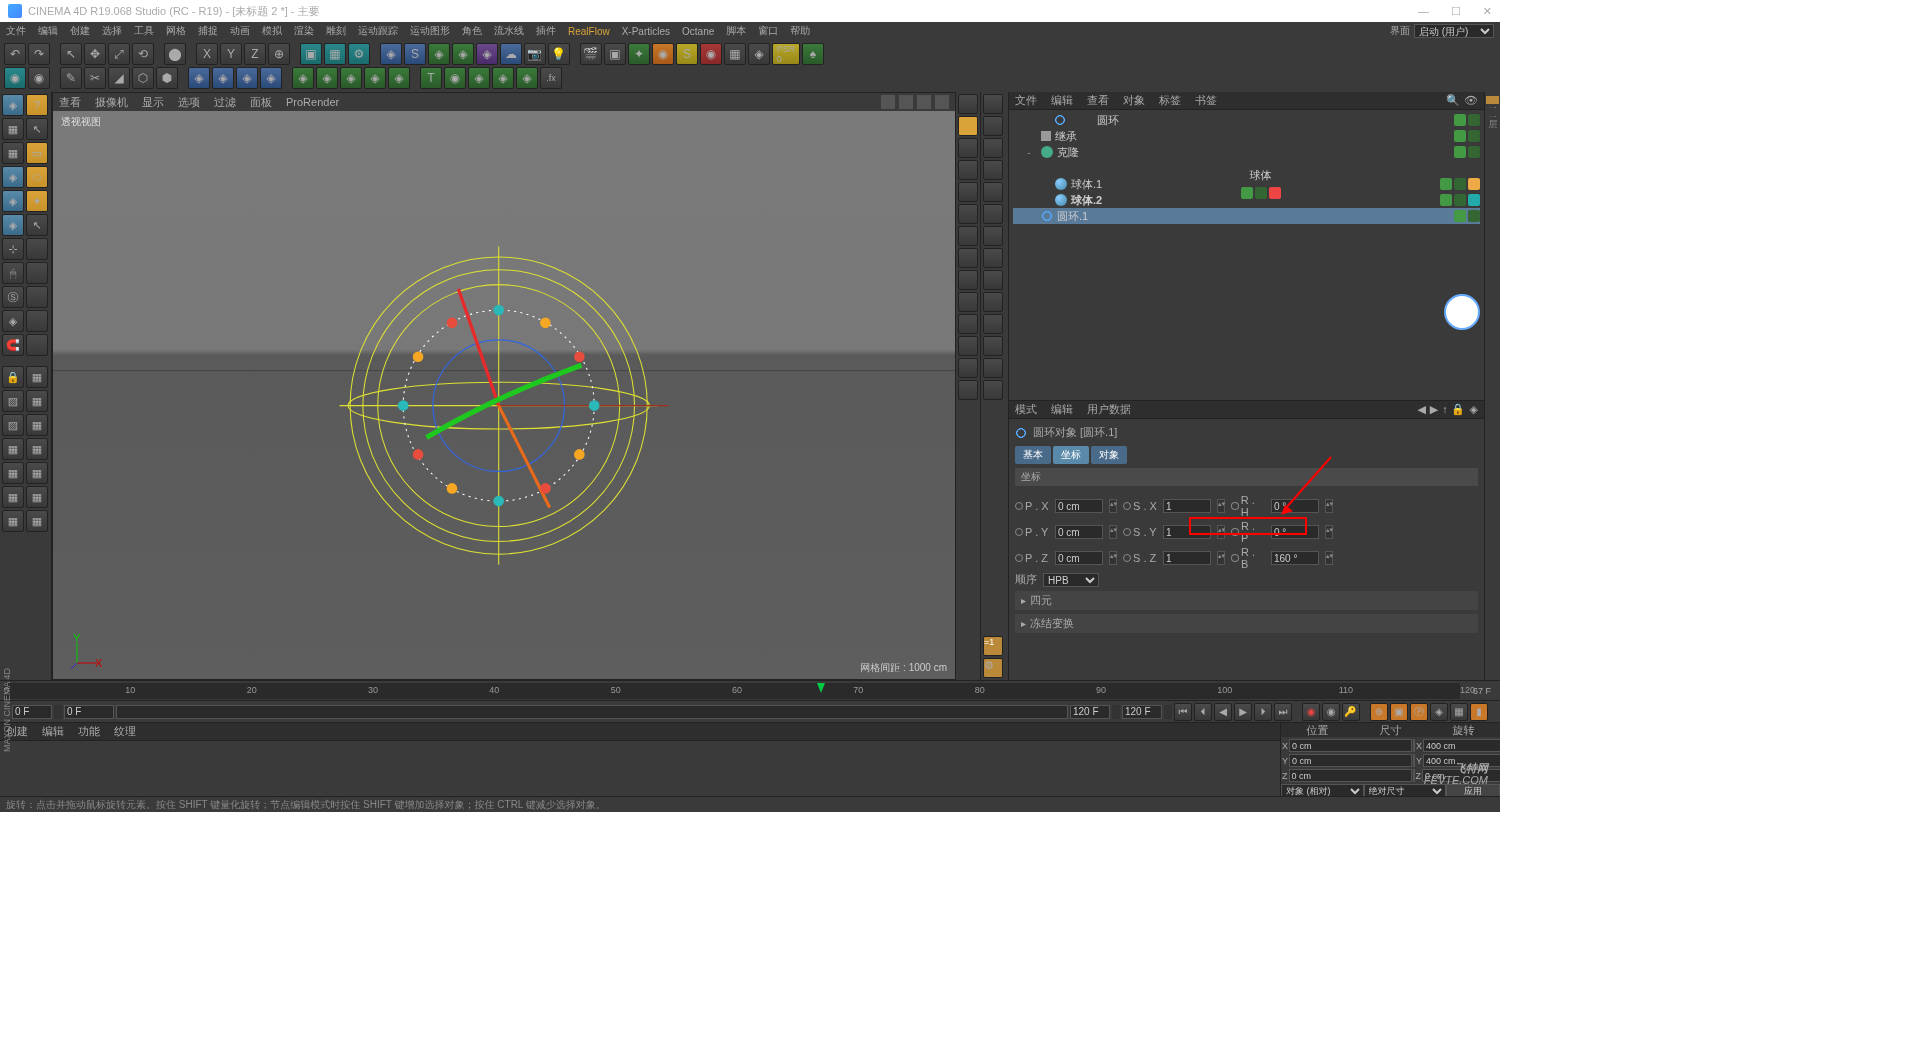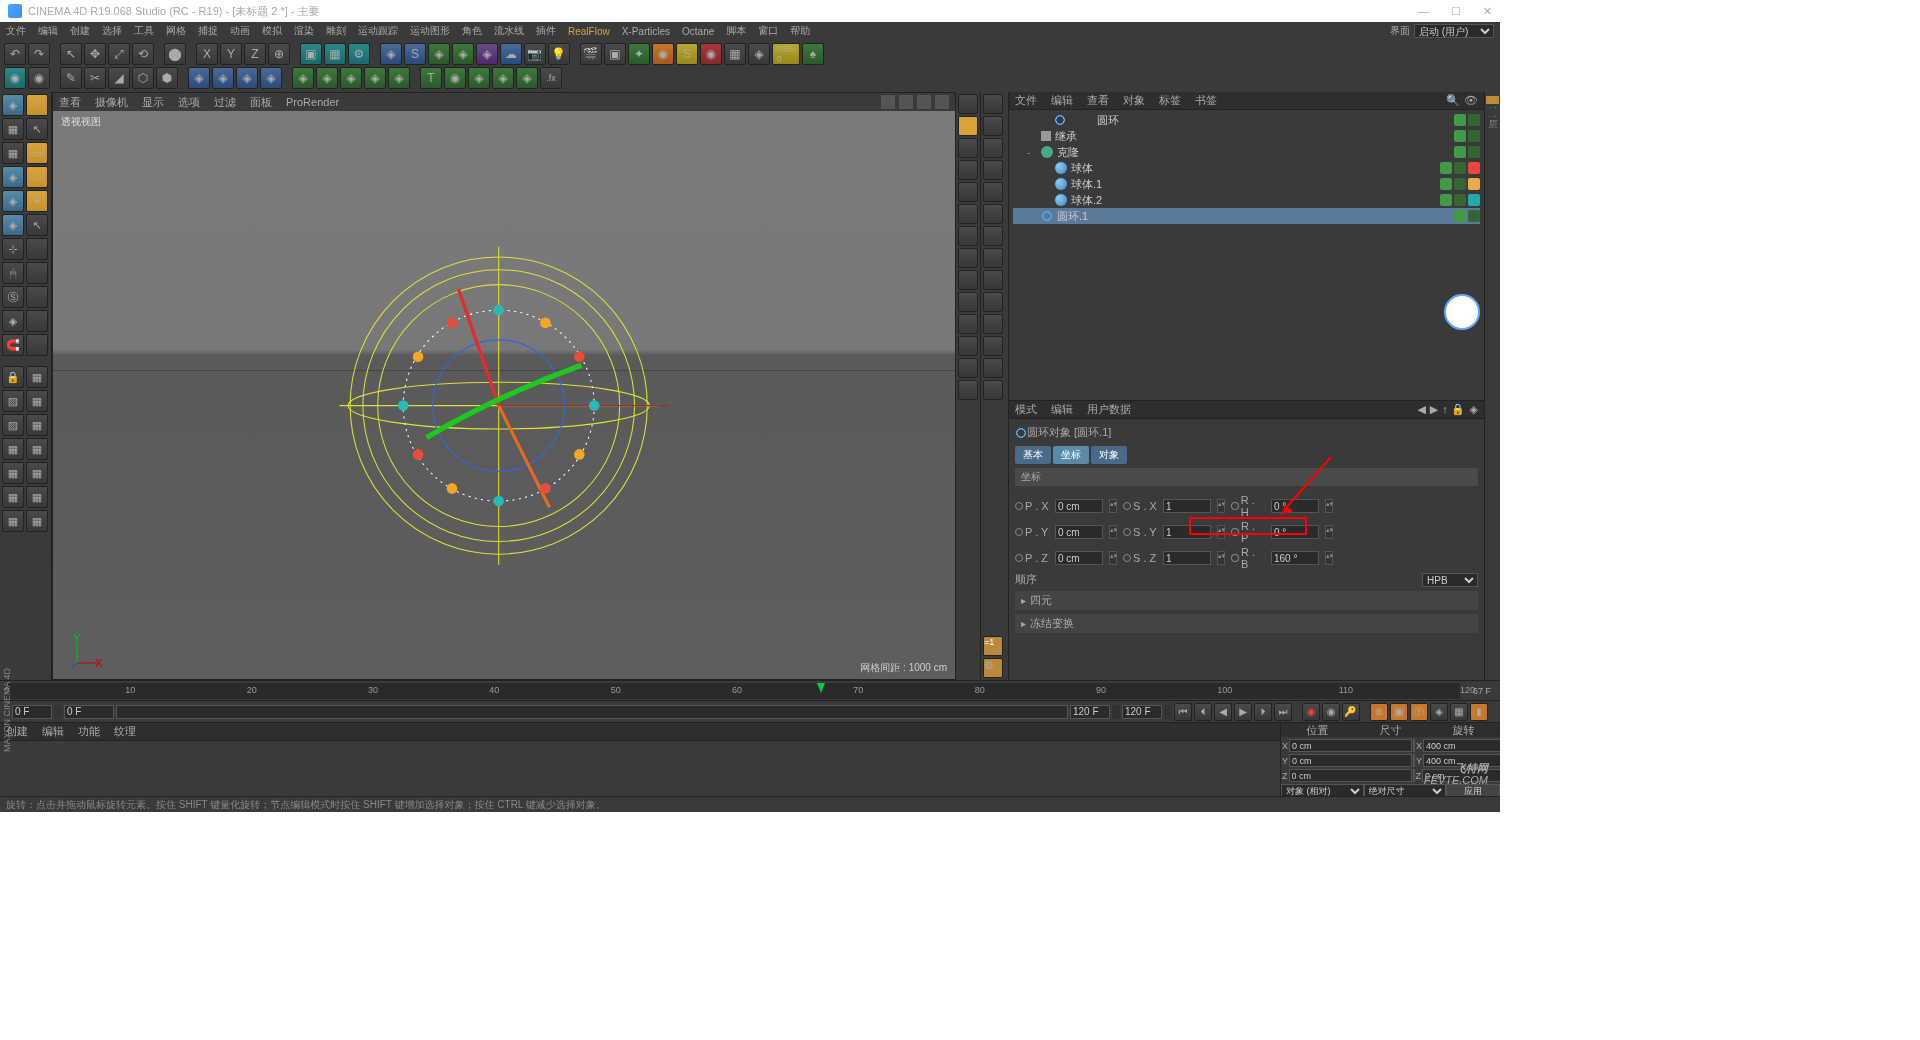--- a/index.html
+++ b/index.html
@@ -60,21 +60,21 @@
 .trow .tags{display:flex;gap:2px;align-items:center}
 .tag{width:12px;height:12px;border-radius:2px}
 .tag.v{background:#494}
 .tag.chk{background:#363}
 .tag.r{background:#e44}
 .tag.o{background:#ea4}
 .tag.c{background:#2aa}
 .logo{position:absolute;right:20px;top:294px;width:36px;height:36px;border-radius:50%;border:2px solid #6af;background:#fff}
 .attr{height:280px;display:flex;flex-direction:column;border-top:1px solid #222}
 .abody{flex:1;background:#3a3a3a;padding:4px 6px;position:relative}
-.atitle{display:flex;align-items:center;font-size:10px;padding:2px 0}
+.atitle{display:flex;align-items:center;gap:6px;font-size:10px;padding:2px 0}
 .atitle .ico{width:12px;height:12px;border-radius:50%;background:radial-gradient(circle,transparent 40%,#5af 45%,#5af 55%,transparent 60%)}
 .tabs{display:flex;gap:2px;margin-top:4px}
 .tab{padding:2px 8px;background:#4a6a8a;color:#fff;font-size:10px;border-radius:2px}
 .tab.act{background:#5a8aaa}
 .sect{margin-top:4px;background:#4a4a4a;padding:2px 6px;font-size:10px}
 .coordgrid{margin-top:8px;display:flex;flex-direction:column;gap:2px}
 .crow{display:flex;gap:6px;align-items:center}
 .crow .lbl{width:34px;font-size:10px;color:#aaa;display:flex;align-items:center;gap:2px}
 .crow .dot{width:8px;height:8px;border-radius:50%;border:1px solid #888}
 .crow input{width:48px;height:14px;background:#2a2a2a;border:1px solid #555;color:#ccc;font-size:10px;padding:0 2px}
@@ -433,41 +433,41 @@
             </div>
             <div class="trow" style="padding-left: 14px;">
               <span class="exp">-</span>
               <span class="oicon cloner"></span>
               <span class="name">克隆</span>
               <span class="tags">
                 <span class="tag v"></span>
                 <span class="tag chk"></span>
               </span>
             </div>
-            <div class="trow" style="padding-left: 28px;">
+            <div class="trow" style="padding-left: 28px; flex-direction: column;">
               <span class="exp"></span>
               <span class="oicon sphere"></span>
               <span class="name">球体</span>
               <span class="tags">
                 <span class="tag v"></span>
                 <span class="tag chk"></span>
                 <span class="tag r"></span>
               </span>
             </div>
             <div class="trow" style="padding-left: 28px;">
               <span class="exp"></span>
               <span class="oicon sphere"></span>
               <span class="name">球体.1</span>
               <span class="tags">
                 <span class="tag v"></span>
                 <span class="tag chk"></span>
                 <span class="tag o"></span>
               </span>
             </div>
-            <div class="trow" style="padding-left: 28px;">
+            <div class="trow" style="padding-left: 28px; font-weight: bold;">
               <span class="exp"></span>
               <span class="oicon sphere"></span>
               <span class="name">球体.2</span>
               <span class="tags">
                 <span class="tag v"></span>
                 <span class="tag chk"></span>
                 <span class="tag c"></span>
               </span>
             </div>
             <div class="trow" style="padding-left: 14px; background: rgb(90, 122, 154);">
@@ -559,21 +559,21 @@
                 </span>
                 <input value="1" style="">
                 <span class="spin">▴▾</span>
               <span class="lbl">
                   <span class="dot"></span>
                   <span>R . B</span>
                 </span>
                 <input value="160 °" style="">
                 <span class="spin">▴▾</span>
             </div>
-            <div class="crow" style="justify-content:space-between">
+            <div class="crow" style="justify-content:flex-start">
               <span class="lbl" style="width:auto">
                   <span>顺序</span>
                 </span>
               <select style="width:56px;height:14px;background:#2a2a2a;border:1px solid #555;color:#ccc;font-size:10px"><option>HPB</option></select>
             </div>
           </div>
           <div class="expand">▸ <span>四元</span></div>
           <div class="expand">▸ <span>冻结变换</span></div>
           <div class="redbox" style="left:180px;top:98px;width:118px;height:18px"></div>
           <svg class="redarrow" style="left:272px;top:38px">

